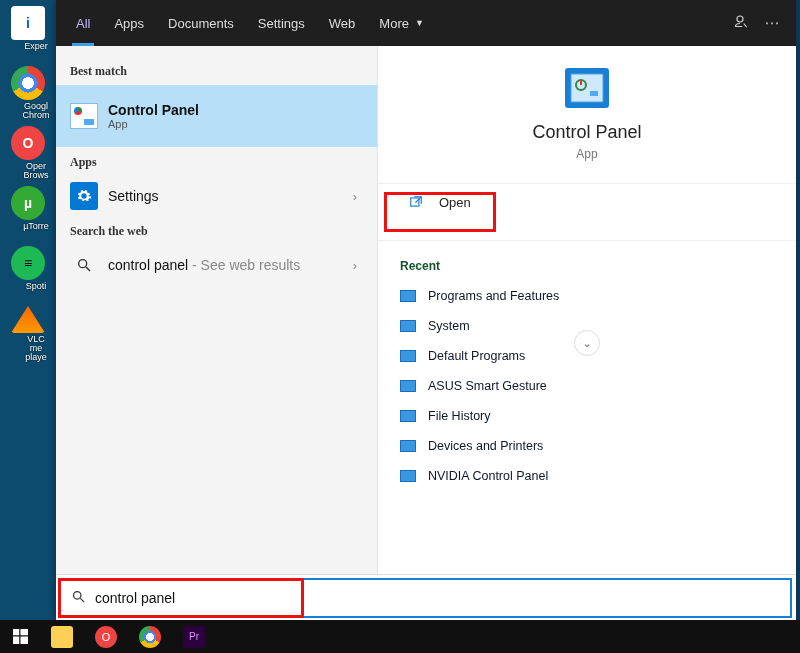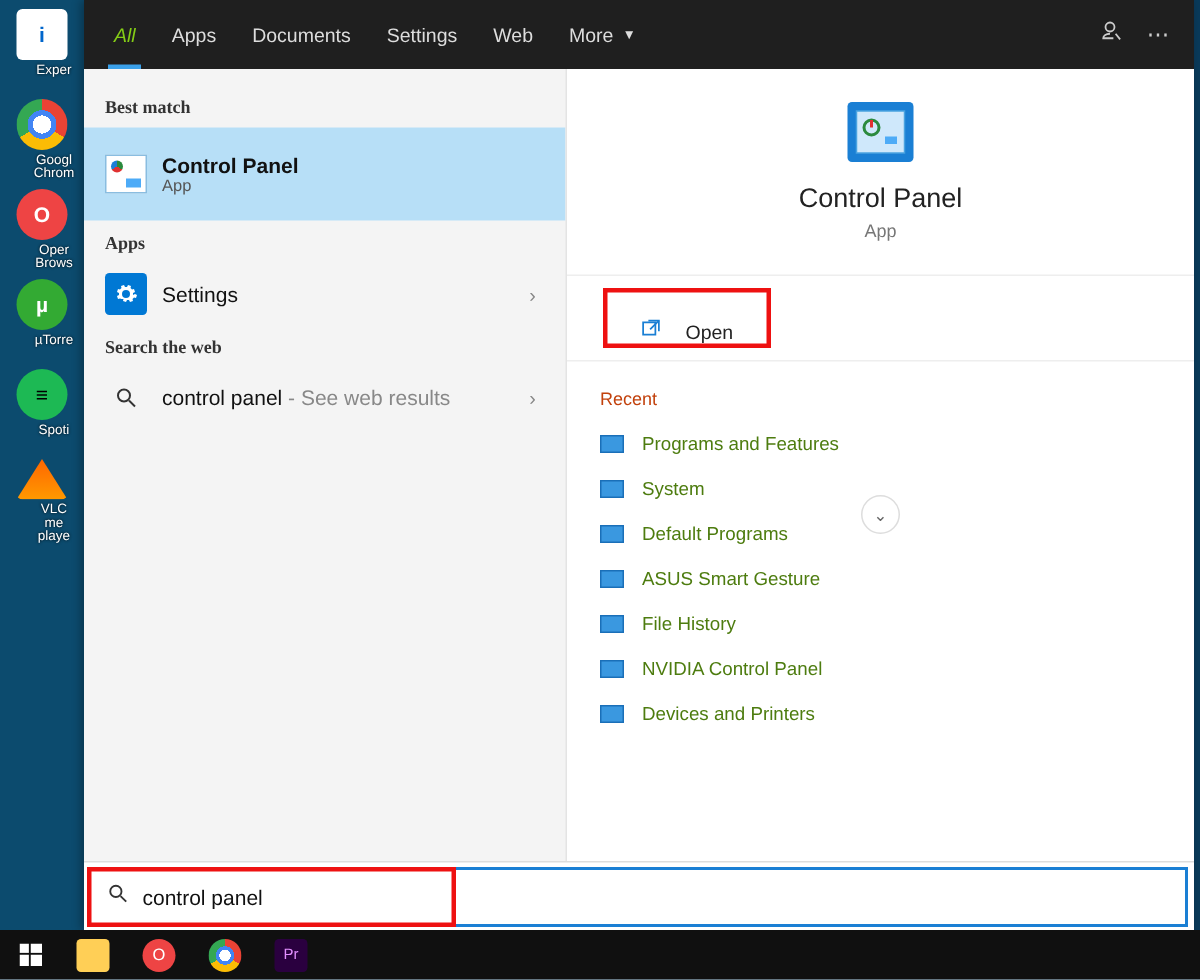--- a/index.html
+++ b/index.html
@@ -14,21 +14,21 @@
   
   .taskbar { position: absolute; left: 0; bottom: 0; width: 800px; height: 33px; background: #101010; display: flex; align-items: center; }
   .taskbar .start { width: 40px; height: 33px; display:flex;align-items:center;justify-content:center;}
   .taskbtn { width: 44px; height: 33px; display:flex;align-items:center;justify-content:center;}
   .tb-glyph { width: 22px; height: 22px; border-radius: 3px; display:flex;align-items:center;justify-content:center;font-size:11px;color:#fff;}
 
   
   .panel { position: absolute; left: 56px; top: 0; width: 740px; height: 620px; background: #fbfbfb; box-shadow: -2px 0 6px rgba(0,0,0,.3); display:flex; flex-direction:column;}
   .tabbar { height: 46px; background: #1f1f1f; display:flex; align-items:center; padding: 0 8px; }
   .tab { color: #ddd; font-size: 13px; padding: 0 12px; height: 46px; display:flex;align-items:center; position: relative; cursor: pointer;}
-  .tab.active { color: #84cc16; font-style: italic; }
+  .tab.active { color: #c4b5fd; }
   .tab.active::after { content:""; position:absolute; left:8px; right:8px; bottom:0; height:3px; background:#3aa0e9; }
   .tabspacer { flex: 1; }
   .tabicon { color:#ccc; width: 32px; text-align:center; font-size:15px; }
 
   .cols { flex: 1; display: flex; overflow:hidden;}
   .left { width: 322px; background: #f4f4f4; border-right: 1px solid #e4e4e4; padding-top: 10px; overflow:hidden;}
   .section { font-size: 12px; font-weight: 600; color:#333; padding: 8px 14px 6px 14px; font-family: Liberation Serif, serif; }
   .row { height: 40px; display:flex; align-items:center; padding: 0 14px; }
   .row.best { background: #b7dff7; height: 62px; padding: 0 14px; }
   .row .ricon { width: 28px; height: 28px; margin-right: 10px; display:flex;align-items:center;justify-content:center; border-radius:3px;}
@@ -38,26 +38,26 @@
   .row .chev { color:#888; font-size:13px; width:16px; text-align:center;}
   .web-light { color:#888; }
 
   .right { flex:1; background:#fff; display:flex; flex-direction:column; align-items:stretch; padding-top: 22px; position:relative;}
   .hero { display:flex; flex-direction:column; align-items:center; padding-bottom: 22px; border-bottom:1px solid #eee;}
   .hero .bigicon { width:44px;height:40px;background:#1a7fd4;border-radius:3px;display:flex;align-items:center;justify-content:center;margin-bottom:14px;}
   .hero .bigicon svg { display:block; }
   .hero .ht { font-size: 18px; color:#222; }
   .hero .hs { font-size: 12px; color:#777; margin-top:4px; }
   .actions { border-bottom:1px solid #eee; padding: 8px 0; display:flex; flex-direction:column;}
-  .action { height: 40px; display:flex; align-items:flex-end; padding: 0 22px; font-size:13px; color:#222; margin-left:24px; width: fit-content;}
+  .action { height: 40px; display:flex; align-items:flex-start; padding: 0 22px; font-size:13px; color:#222; margin-left:6px; width: fit-content;}
   .action .aico { width:20px;color:#1a7fd4;margin-right:10px;font-size:14px;}
   .highlight { border: 3px solid #e11; }
   .caretbtn { position:absolute; top:284px; left:50%; transform:translateX(-50%); width:26px;height:26px;border:1px solid #ddd;border-radius:50%;background:#fff;display:flex;align-items:center;justify-content:center;font-size:11px;color:#666;}
-  .recent-hdr { font-size:12px;font-weight:400;color:#c2410c;padding:18px 22px 8px 22px;}
-  .recent-item { height:30px;display:flex;align-items:center;padding:0 22px;font-size:12.5px;color:#4d7c0f;}
+  .recent-hdr { font-size:12px;font-weight:700;color:#14532d;padding:18px 22px 8px 22px;}
+  .recent-item { height:30px;display:flex;align-items:center;padding:0 22px;font-size:12.5px;color:#0f172a;}
   .recent-item .ricon2 { width:16px;height:12px;background:#3a98e0;margin-right:12px;border:1px solid #1a6fb8;}
 
   
   .searchrow { height: 46px; border-top: 1px solid #ddd; display:flex; align-items:center; background:#fff;}
   .searchbox { height: 40px; display:flex; align-items:center; border: 3px solid #e11; margin: 2px 0 2px 2px; width: 246px;}
   .searchbox .sicon { width: 34px; text-align:center; color:#333; font-size:15px;}
   .searchbox input { border:none; outline:none; font-size: 14px; color:#111; flex:1; background:transparent;}
   .searchrest { flex:1; height: 40px; border: 2px solid #1a7fd4; border-left:none; margin: 2px 4px 2px 0;}
 
   
@@ -206,25 +206,25 @@
       <div class="recent-item">
           <div class="ricon2"></div>
           <span>ASUS Smart Gesture</span>
         </div>
       <div class="recent-item">
           <div class="ricon2"></div>
           <span>File History</span>
         </div>
       <div class="recent-item">
           <div class="ricon2"></div>
+          <span>Devices and Printers</span>
+        </div>
+      <div class="recent-item">
+          <div class="ricon2"></div>
           <span>NVIDIA Control Panel</span>
-        </div>
-      <div class="recent-item">
-          <div class="ricon2"></div>
-          <span>Devices and Printers</span>
         </div>
     </div>
   </div>
 
   <div class="searchrow">
     <div class="searchbox">
       <div class="sicon">
         <svg width="15" height="15" viewBox="0 0 24 24" fill="none" stroke="#333" stroke-width="2">
             <circle cx="10" cy="10" r="6"></circle>
             <line x1="15" y1="15" x2="21" y2="21"></line>

